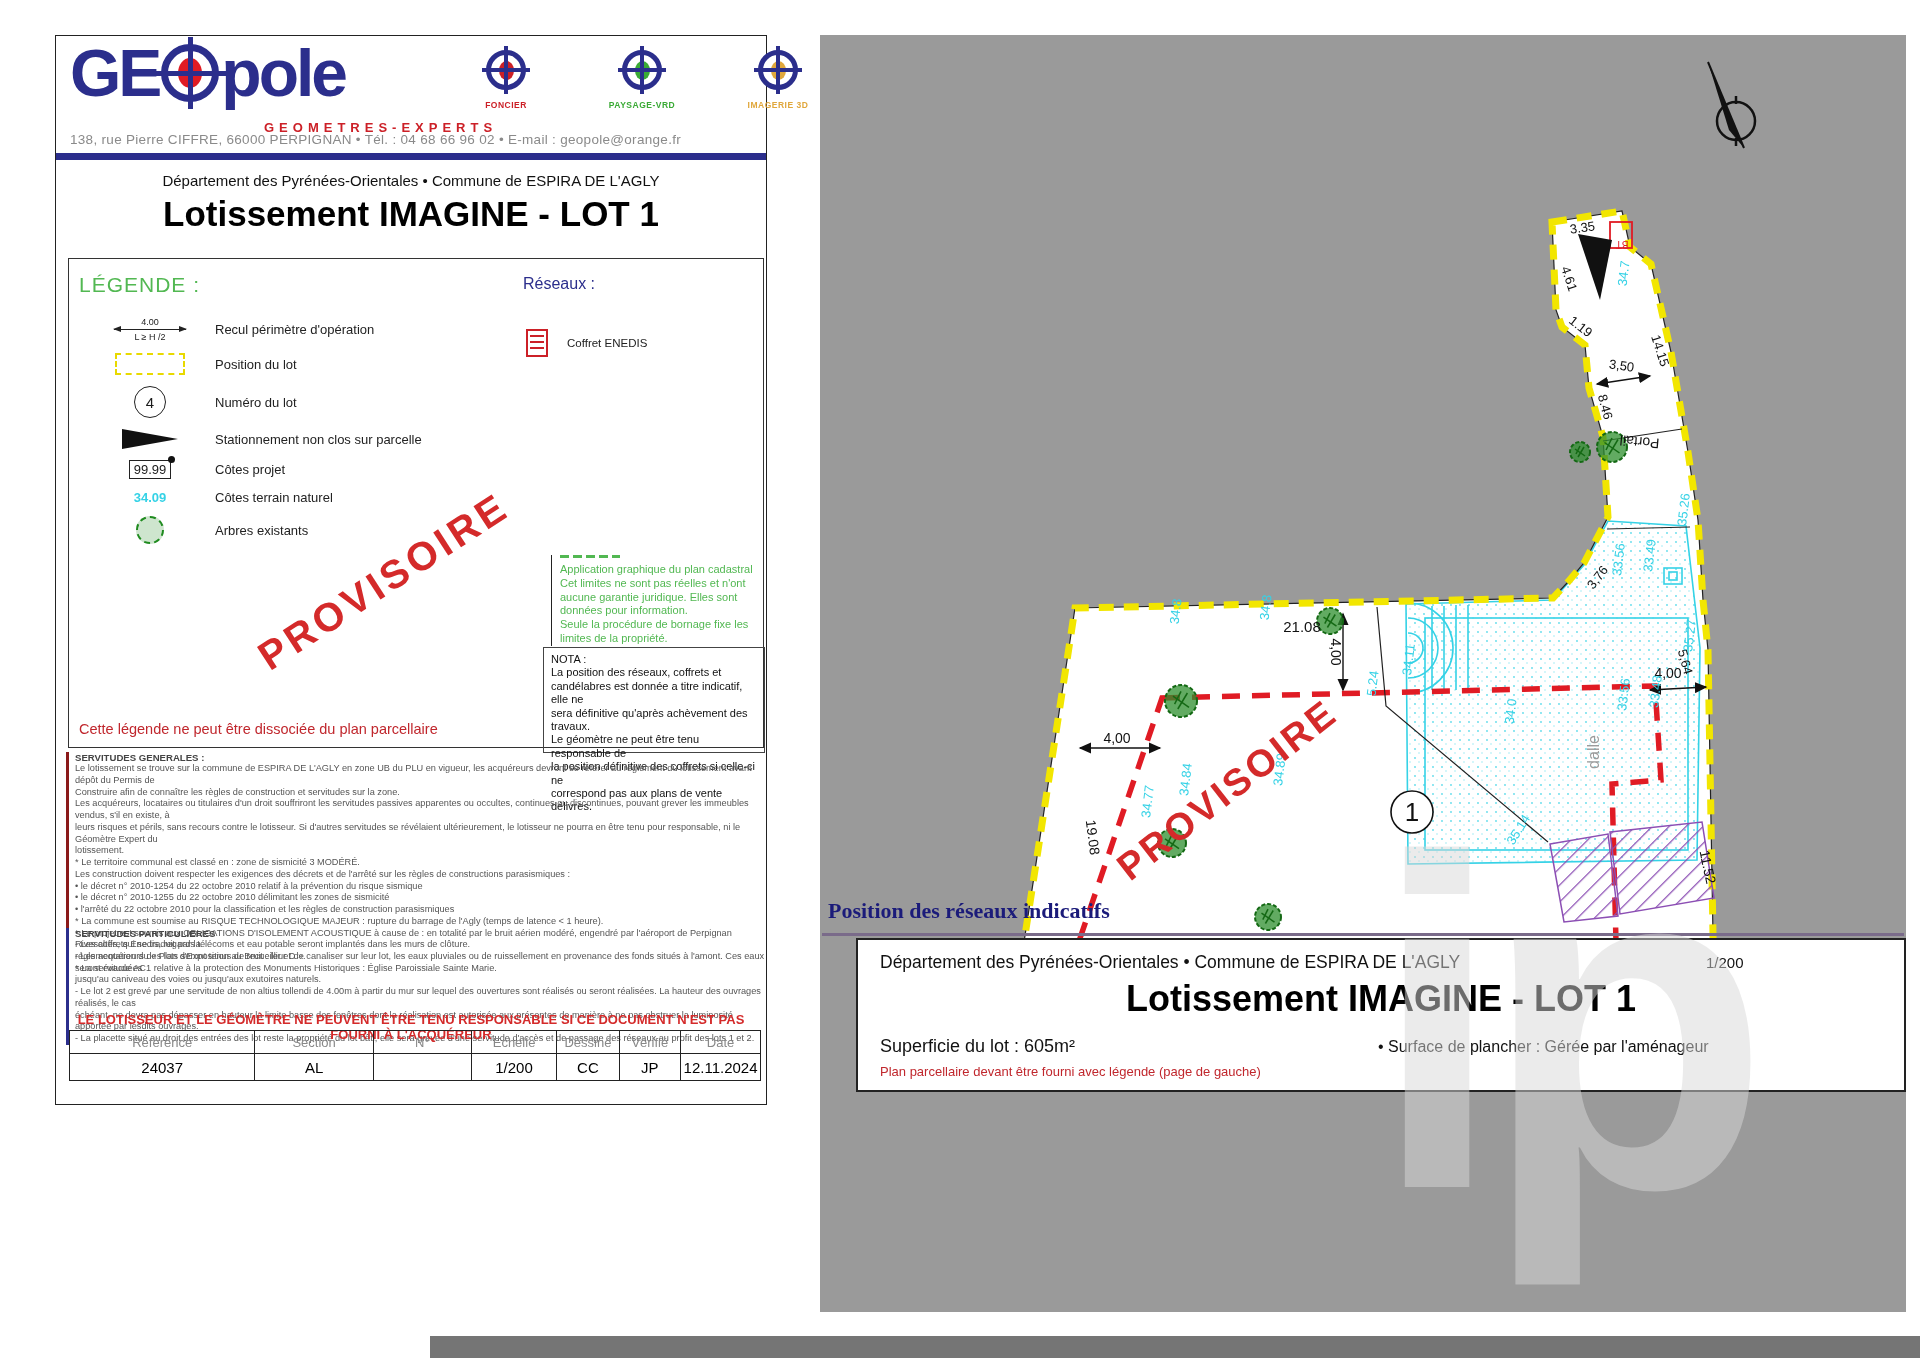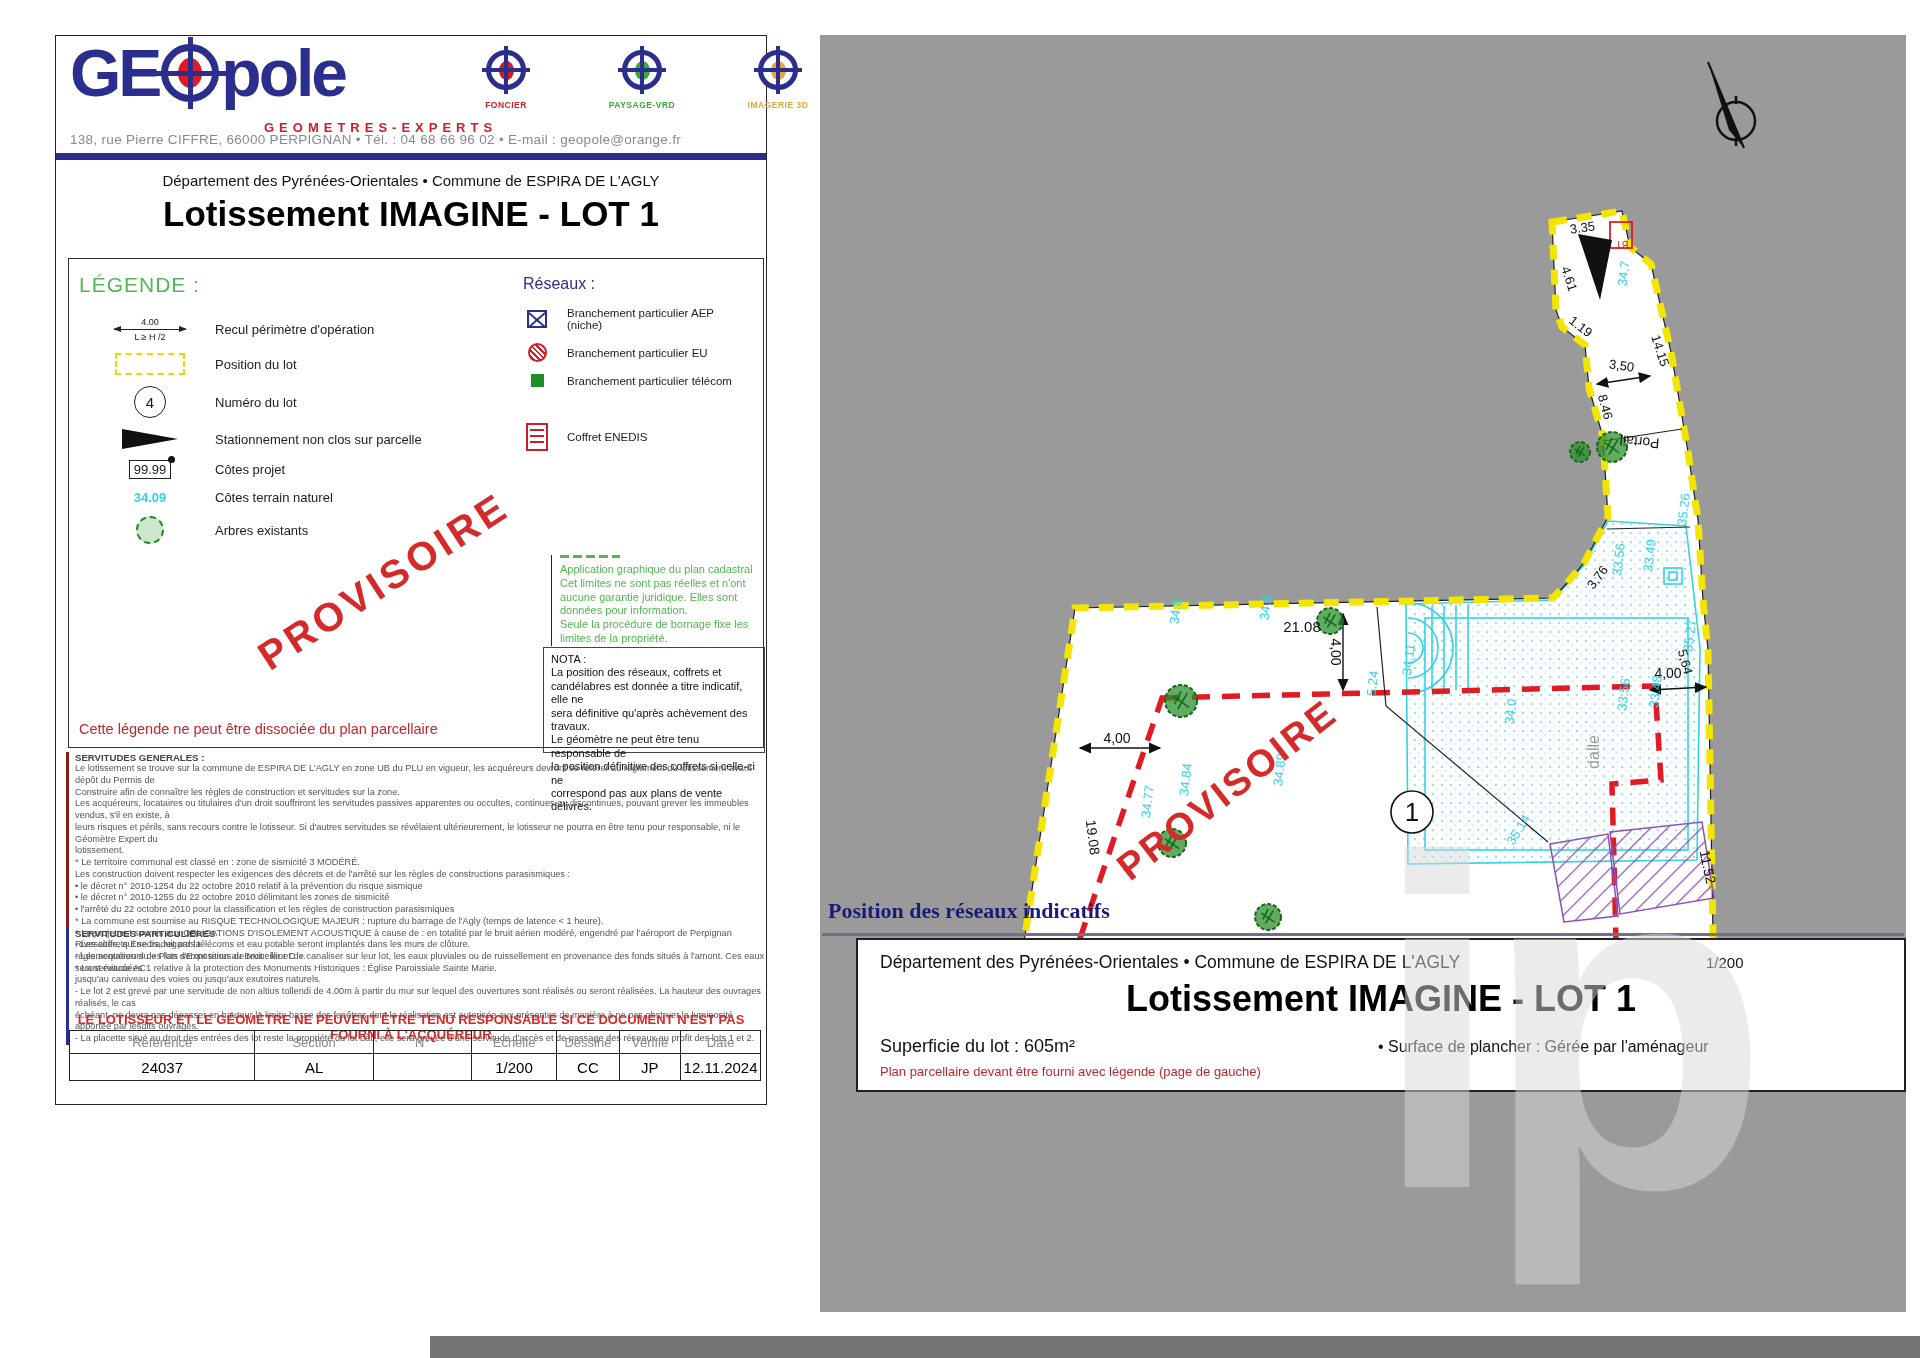--- a/index.html
+++ b/index.html
@@ -193,40 +193,20 @@
           </div>
           <div class="lrow">
             <div class="symcell">
               <div class="sym-arbre"></div>
             </div>
             <div class="lbl">Arbres existants</div>
           </div>
         </div>
       <div id="reseaux">
         <div id="reseaux-head">Réseaux :</div>
-        <div>
-            <div class="rrow">
-              <div class="rsym">
-                <div class="sym-aep"></div>
-              </div>
-              <div class="rlbl">Branchement particulier AEP (niche)</div>
-            </div>
-            <div class="rrow">
-              <div class="rsym">
-                <div class="sym-eu"></div>
-              </div>
-              <div class="rlbl">Branchement particulier EU</div>
-            </div>
-            <div class="rrow">
-              <div class="rsym">
-                <div class="sym-telecom"></div>
-              </div>
-              <div class="rlbl">Branchement particulier télécom</div>
-            </div>
-          </div>
         <div class="rrow" id="coffret-row">
           <div class="rsym">
               <div class="sym-enedis"></div>
             </div>
           <div class="rlbl">Coffret ENEDIS</div>
         </div>
       </div>
       <div id="cadnote">
         <div class="dashline"></div>
         <div>

